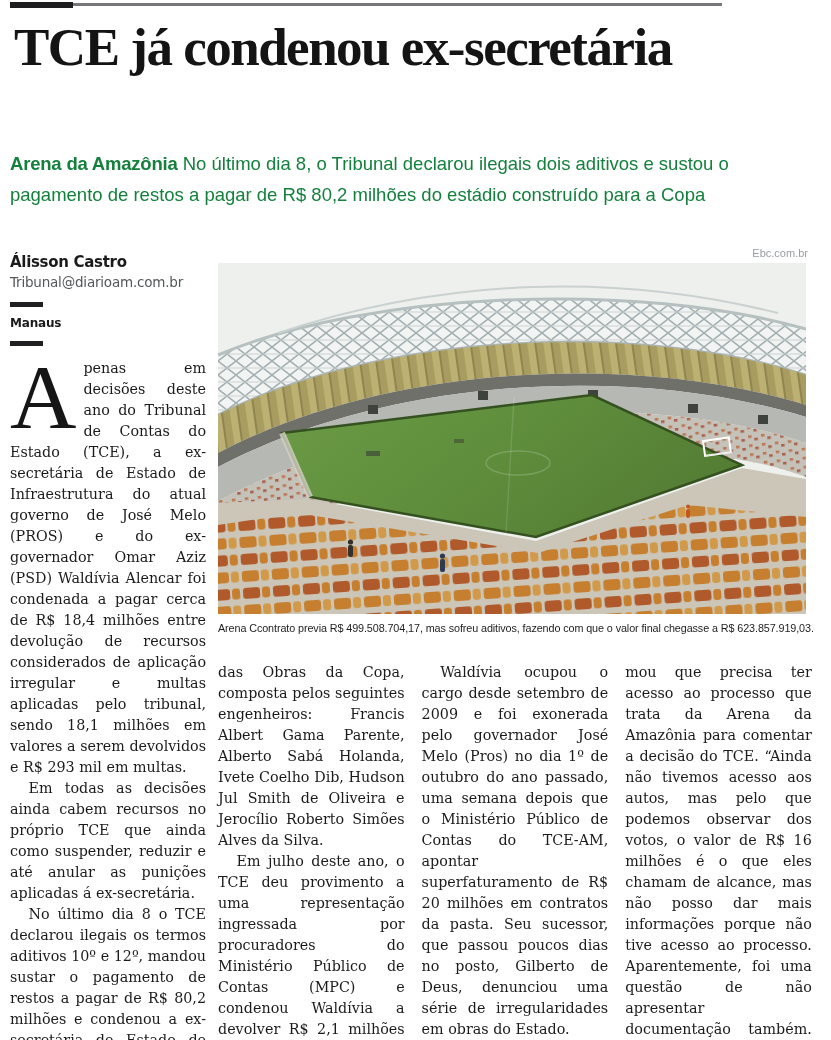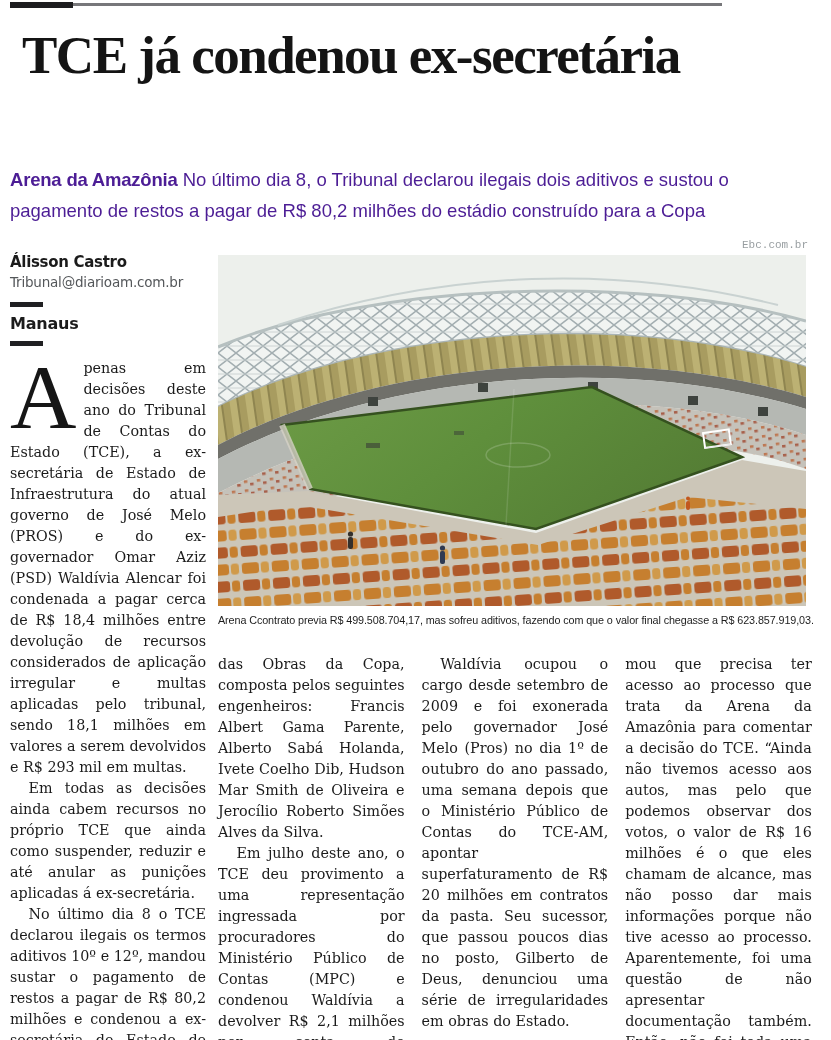--- a/index.html
+++ b/index.html
@@ -14,57 +14,57 @@
   }
   
   .toprule{position:absolute;top:3px;left:10px;width:712px;height:3px;background:#77777a;}
   .toprule .accent{position:absolute;top:-1px;left:0;width:63px;height:6px;background:#1d1d1f;display:block;}
 
   
   .headline{
     position:absolute;top:18px;left:10px;width:800px;
     font-family:"Liberation Serif", serif;
     font-weight:bold;font-size:53px;line-height:51px;
-    letter-spacing:-1.5px;margin:12px;color:#141414;
+    letter-spacing:-1.5px;margin:4px;color:#141414;
   }
   .headline span{display:block;}
 
   
   .subhead{
-    position:absolute;top:164px;left:10px;width:798px;margin:0;
+    position:absolute;top:148px;left:10px;width:798px;margin:0;
     font-family:"Liberation Sans", sans-serif;
-    font-size:18.5px;line-height:31px;color:#4c1d95;
+    font-size:18.5px;line-height:31px;color:#15803d;
   }
   .subhead strong{font-weight:bold;letter-spacing:-0.2px;}
 
   
   .content{position:absolute;top:238px;left:10px;width:802px;}
   .leftcol{position:absolute;top:14px;left:0;width:196px;}
   .author{font-family:"DejaVu Sans", sans-serif;font-weight:bold;font-size:15px;line-height:20px;letter-spacing:-0.3px;}
   .email{font-family:"DejaVu Sans", sans-serif;font-size:13.5px;line-height:20px;color:#54575a;letter-spacing:-0.2px;}
   .rule{width:33px;height:5px;background:#202022;margin:10px 0 9px 0;}
-  .dateline{font-family:"DejaVu Sans", sans-serif;font-weight:bold;font-size:16px;line-height:15px;letter-spacing:-0.2px;}
+  .dateline{font-family:"DejaVu Sans", sans-serif;font-weight:bold;font-size:12px;line-height:15px;letter-spacing:-0.2px;}
 
   .bodytext{font-size:14.3px;line-height:21px;text-align:justify;}
   .bodytext p{margin:0;text-indent:1.3em;}
   .bodytext p.noindent{text-indent:0;}
   .leftcol .bodytext{margin-top:12px;}
   .dropcap{
     float:left;
     font-family:"Liberation Serif", serif;
     font-size:92px;line-height:71px;
     padding:4px 7px 0 0;
     font-weight:400;color:#161616;
   }
 
   
   .rightarea{position:absolute;top:0;left:208px;width:594px;}
   .credit{
-    font-family:Liberation Mono, monospace;font-size:11px;line-height:14px;
-    color:#989ea1;text-align:right;margin:0 4px 3px 0;
+    font-family:Liberation Sans, sans-serif;font-size:11px;line-height:14px;
+    color:#989ea1;text-align:right;margin:8px 4px 3px 0;
   }
   .photo{width:588px;height:351px;overflow:hidden;background:#edf0ec;}
   .caption{
     margin:7px 0 0 0;white-space:nowrap;
     font-family:"Liberation Sans", sans-serif;font-size:10.8px;line-height:15px;
     letter-spacing:-0.1px;color:#1d1d1d;
   }
   .caption strong{font-weight:normal;}
   .cols{display:flex;gap:17px;margin-top:26px;width:594px;}
   .cols .col{width:186.6px;}
@@ -200,21 +200,21 @@
             <rect x="148" y="188" width="14" height="5" fill="#3c4438" opacity="0.65"></rect>
             <rect x="236" y="176" width="10" height="4" fill="#3c4438" opacity="0.55"></rect>
           </g>
         </svg>
       </div>
 
       <p class="caption"><strong>Arena</strong> <span>Ccontrato previa R$ 499.508.704,17, mas sofreu aditivos, fazendo com que o valor final chegasse a R$ 623.857.919,03.</span></p>
 
       <div class="cols">
         <div class="col bodytext">
-          <p class="noindent">das Obras da Copa, composta pelos seguintes engenheiros: Francis Albert Gama Parente, Alberto Sabá Holanda, Ivete Coelho Dib, Hudson Mar Smith de Oliveira e Jerocílio Roberto Simões Alves da Silva.</p>
+          <p class="noindent">das Obras da Copa, composta pelos seguintes engenheiros: Francis Albert Gama Parente, Alberto Sabá Holanda, Ivete Coelho Dib, Hudson Jul Smith de Oliveira e Jerocílio Roberto Simões Alves da Silva.</p>
           <p>Em julho deste ano, o TCE deu provimento a uma representação ingressada por procuradores do Ministério Público de Contas (MPC) e condenou Waldívia a devolver R$ 2,1 milhões por conta de superfaturamento de itens na execução do totem metálico e praça em concreto armado sobre o Igarapé do Franco, conhecido como ‘Monumento dedicado à Ponte sobre o Rio Negro’. Ela</p>
         </div>
         <div class="col bodytext">
           <p>Waldívia ocupou o cargo desde setembro de 2009 e foi exonerada pelo governador José Melo (Pros) no dia 1º de outubro do ano passado, uma semana depois que o Ministério Público de Contas do TCE-AM, apontar superfaturamento de R$ 20 milhões em contratos da pasta. Seu sucessor, que passou poucos dias no posto, Gilberto de Deus, denunciou uma série de irregularidades em obras do Estado.</p>
 
         </div>
         <div class="col bodytext">
           <p class="noindent">mou que precisa ter acesso ao processo que trata da Arena da Amazônia para comentar a decisão do TCE. “Ainda não tivemos acesso aos autos, mas pelo que podemos observar dos votos, o valor de R$ 16 milhões é o que eles chamam de alcance, mas não posso dar mais informações porque não tive acesso ao processo. Aparentemente, foi uma questão de não apresentar documentação também. Então, não foi toda uma ilegalidade ou algo ilícito”, disse. Quanto às demais condenações do TCE, a advogada afirmou que não pode se manifestar porque não atuou em processos anteriores.</p>
         </div>
       </div>

